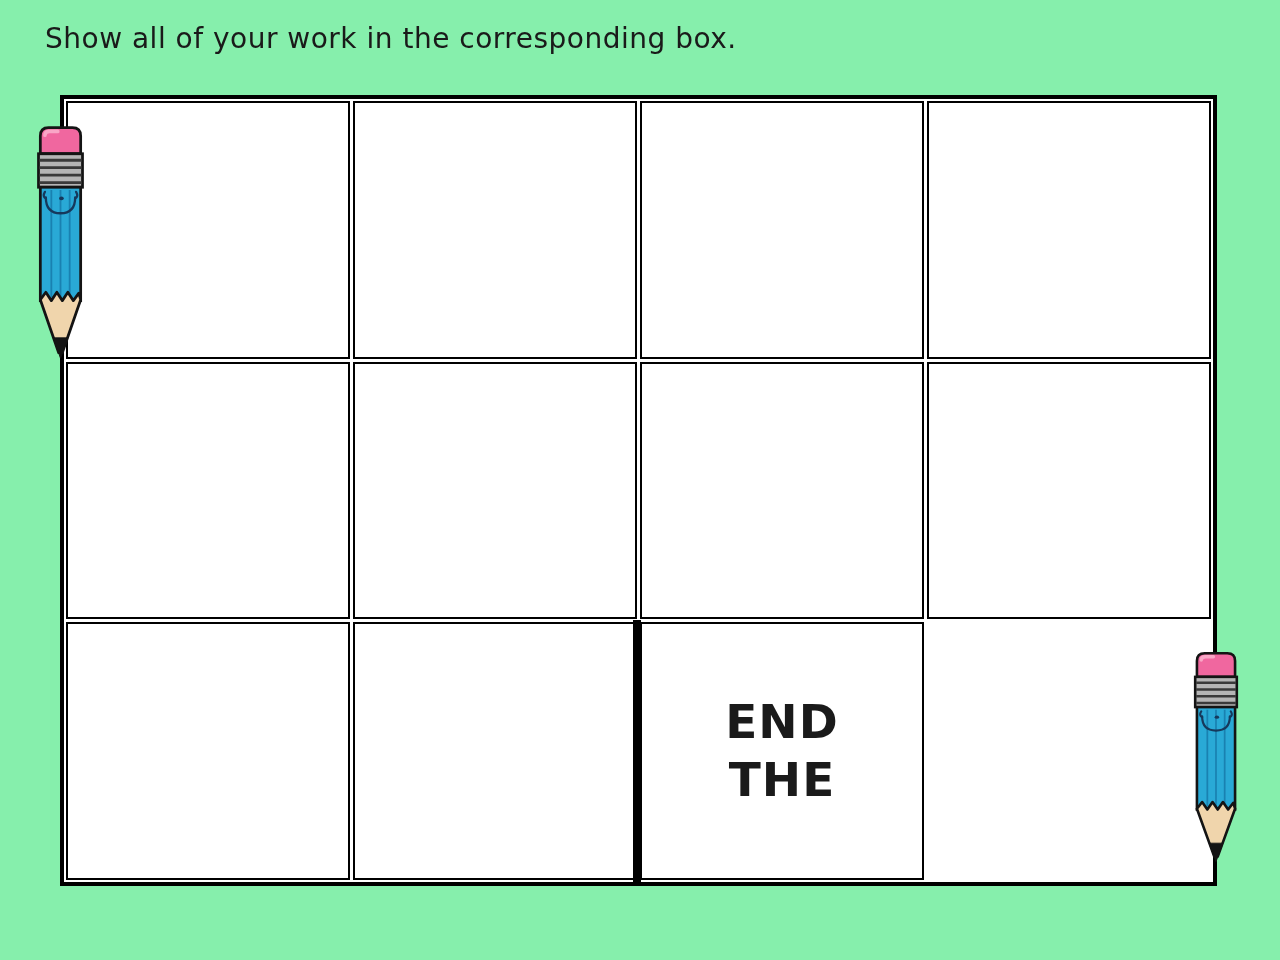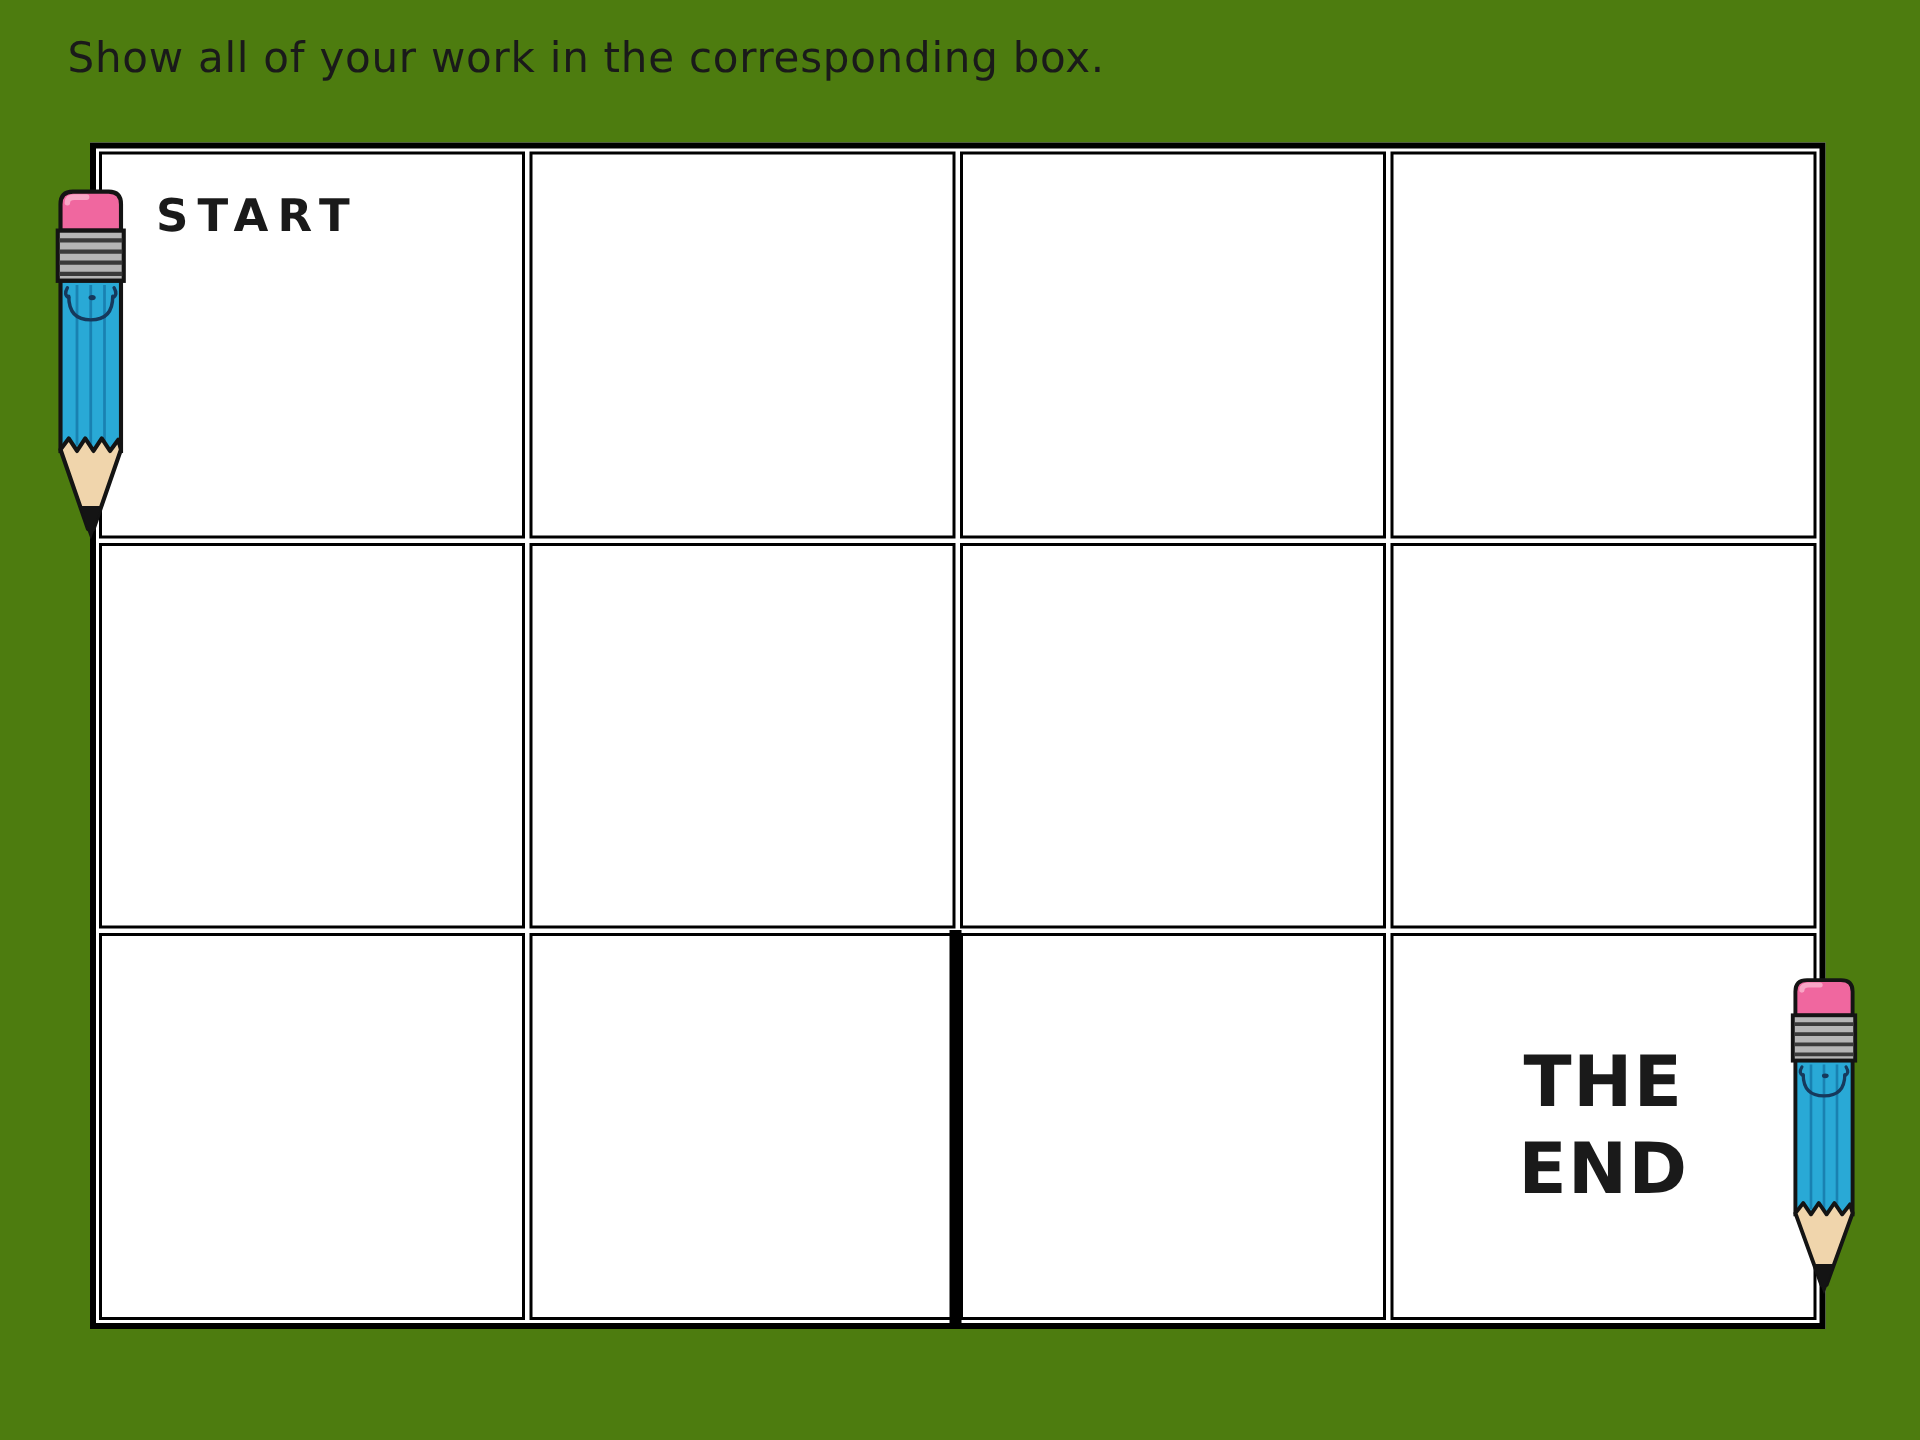--- a/index.html
+++ b/index.html
@@ -11,21 +11,21 @@
     --pencil-eraser-shine:#f9a6c6;
     --pencil-ferrule:#b5b5b5;
     --pencil-ferrule-line:#3a3a3a;
     --pencil-wood:#f0d5ac;
     --pencil-outline:#141414;
     --pencil-face:#16395c;
     --pencil-tip:#141414;
   }
   html,body{margin:0;padding:0;background:#ffffff;}
   .page{
-    position:relative;width:1280px;height:960px;background:#4d7c0f;overflow:hidden;
+    position:relative;width:1280px;height:960px;background:#86efac;overflow:hidden;
     font-family:"DejaVu Sans", sans-serif;color:var(--text);
   }
   .title{
     position:absolute;left:45px;top:22px;font-size:28px;letter-spacing:0.5px;
     font-family:"DejaVu Sans", sans-serif;color:var(--text);white-space:nowrap;
   }
   .board{
     position:absolute;left:60px;top:95px;width:1157px;height:791px;box-sizing:border-box;
     border:4px solid var(--border);padding:2px;
     display:grid;grid-template-columns:repeat(4,1fr);grid-template-rows:repeat(3,1fr);gap:3px;
@@ -67,39 +67,36 @@
 </style>
 </head>
 <body>
 
 <div class="page">
 
   <div class="title">Show all of your work in the corresponding box.</div>
 
   <div class="board">
 
-    <div class="cell">
-      <span class="start-label">START</span>
-    </div>
     <div class="cell"></div>
     <div class="cell"></div>
     <div class="cell"></div>
 
     <div class="cell"></div>
     <div class="cell"></div>
     <div class="cell"></div>
     <div class="cell"></div>
 
     <div class="cell"></div>
     <div class="cell"></div>
     <div class="cell"></div>
     <div class="cell end-cell">
       <div class="end-label">
+        <span>END</span>
         <span>THE</span>
-        <span>END</span>
       </div>
     </div>
     <div class="thick-divider"></div>
   </div>
 
   <svg width="0" height="0" style="position:absolute" aria-hidden="true">
     <defs>
       <g id="pencil-shape">
 
         <path class="p-eraser" d="M8 32 L8 13 Q8 4 17 4 L43 4 Q52 4 52 13 L52 32 Z"></path>

